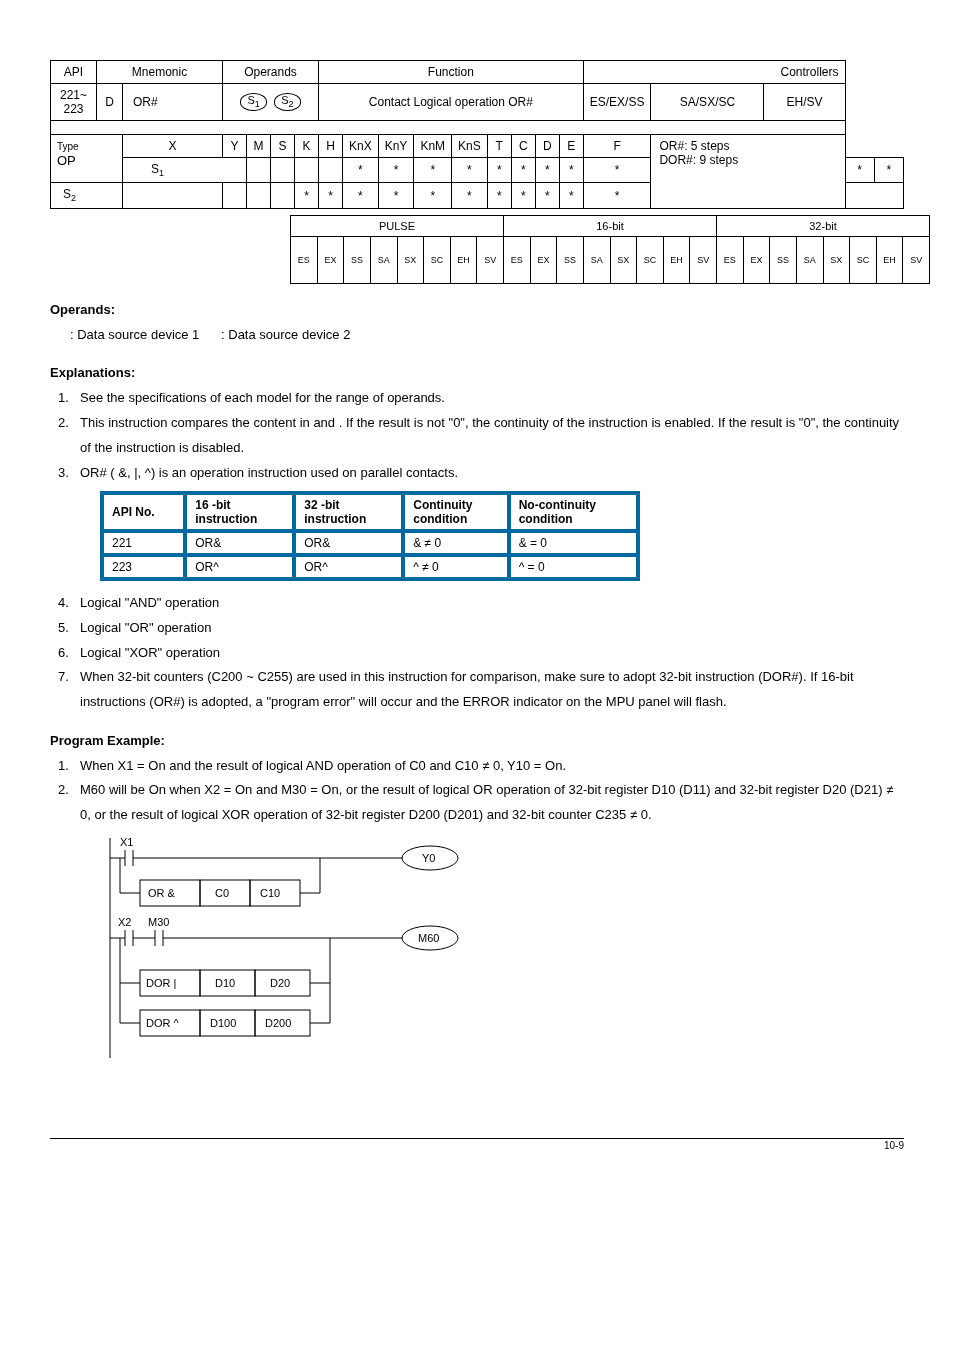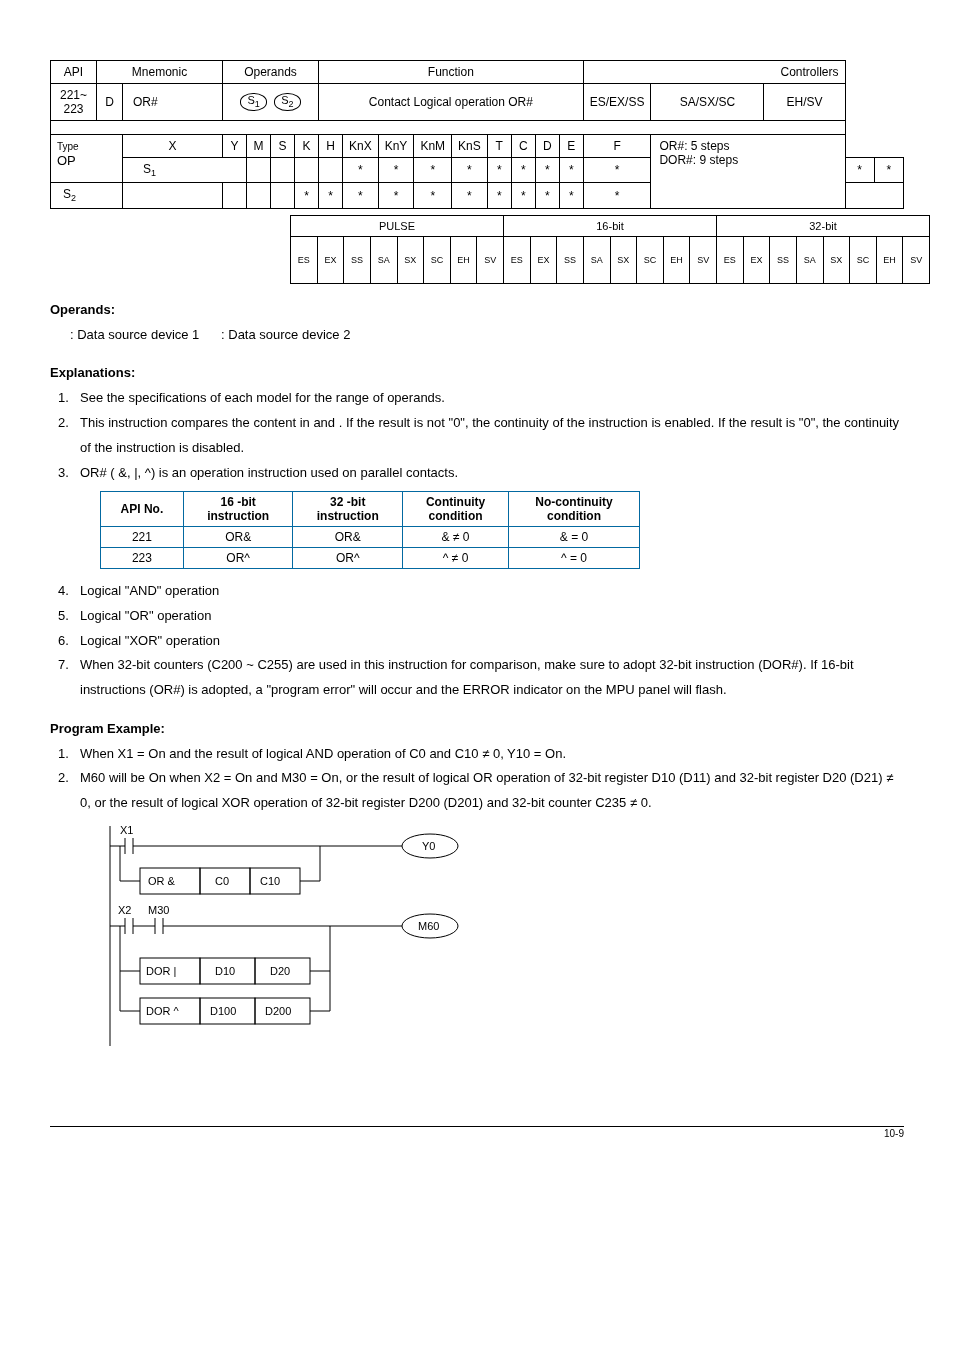--- a/index.html
+++ b/index.html
@@ -60,23 +60,23 @@
   .para { margin: 2px 0 2px 20px; line-height: 1.9; }
   .ol-item { display: flex; margin-left: 8px; line-height: 1.9; }
   .ol-num { width: 22px; flex-shrink: 0; }
   .ol-txt { flex: 1; }
   .api-table {
     border-collapse: collapse;
     margin: 6px 0 10px 50px;
     width: 540px;
   }
   .api-table td, .api-table th {
-    border: 1px solid #0369a1;
+    border: 4px solid #0369a1;
     padding: 3px 8px;
-    text-align: center;
+    text-align: left;
     font-size: 12px;
   }
   .ladder {
     margin: 10px 0 0 50px;
     width: 420px;
   }
   .ladder svg { display: block; }
   .footer {
     border-top: 1px solid #000;
     margin-top: 80px;
@@ -136,21 +136,21 @@
     <td class="narrow">D</td>
     <td class="narrow">E</td>
     <td class="narrow">F</td>
     <td rowspan="3" colspan="3" style="text-align:left;vertical-align:top;padding:4px 8px">
       <span>OR#: 5 steps</span><br>
       <span>DOR#: 9 steps</span>
     </td>
   </tr>
 
   <tr>
-    <td colspan="2" style="text-align:left;padding-left:20px">S<span class="sub">1</span></td>
+    <td colspan="2" style="text-align:left;padding-left:28px">S<span class="sub">1</span></td>
     <td></td>
         <td></td>
         <td></td>
         <td></td>
     <td>*</td>
         <td>*</td>
         <td>*</td>
         <td>*</td>
         <td>*</td>
         <td>*</td>

